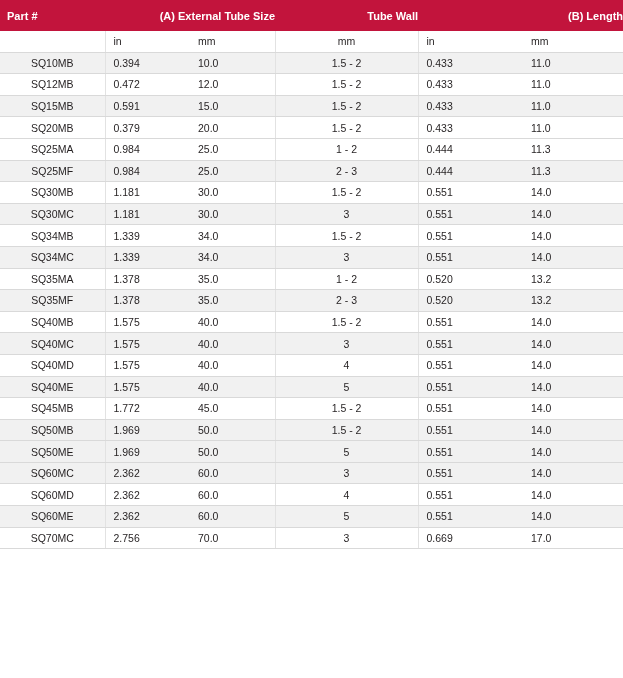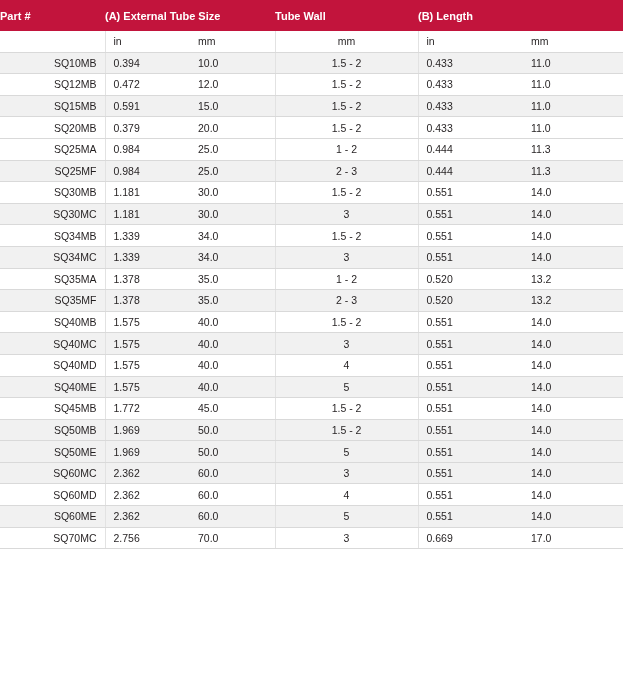--- a/index.html
+++ b/index.html
@@ -21,38 +21,38 @@
     color: #231f20;
   }
   table.spec-table thead th {
     background: #c2143c;
     color: #ffffff;
     font-weight: bold;
     font-size: 11px;
     padding: 0;
     height: 31px;
     vertical-align: middle;
-    text-align: left;
+    text-align: right;
     border: none;
   }
   table.spec-table thead th.part-head {
     text-align: left;
-    padding-left: 0;
+    padding-left: 7px;
   }
   table.spec-table tbody td {
     height: 20.6px;
     padding: 0 8px;
     border-bottom: 1px solid #d9d9d9;
     vertical-align: middle;
     white-space: nowrap;
   }
   tr.odd td { background: #ffffff; }
   tr.even td { background: #f1f1f1; }
 
-  td.c-part { text-align: right; padding-left: 10px; }
+  td.c-part { text-align: center; padding-left: 10px; }
   td.c-in1  { text-align: left; padding-left: 22px; }
   td.c-mm1  { text-align: left; padding-left: 22px; }
   td.c-wall { text-align: center; }
   td.c-in2  { text-align: left; padding-left: 22px; }
   td.c-mm2  { text-align: left; padding-left: 22px; }
 
   
   .divider-col { border-left: 1px solid #e2e2e2; }
   thead .divider-col { border-left: 1px solid #ffffff; }
 </style>

